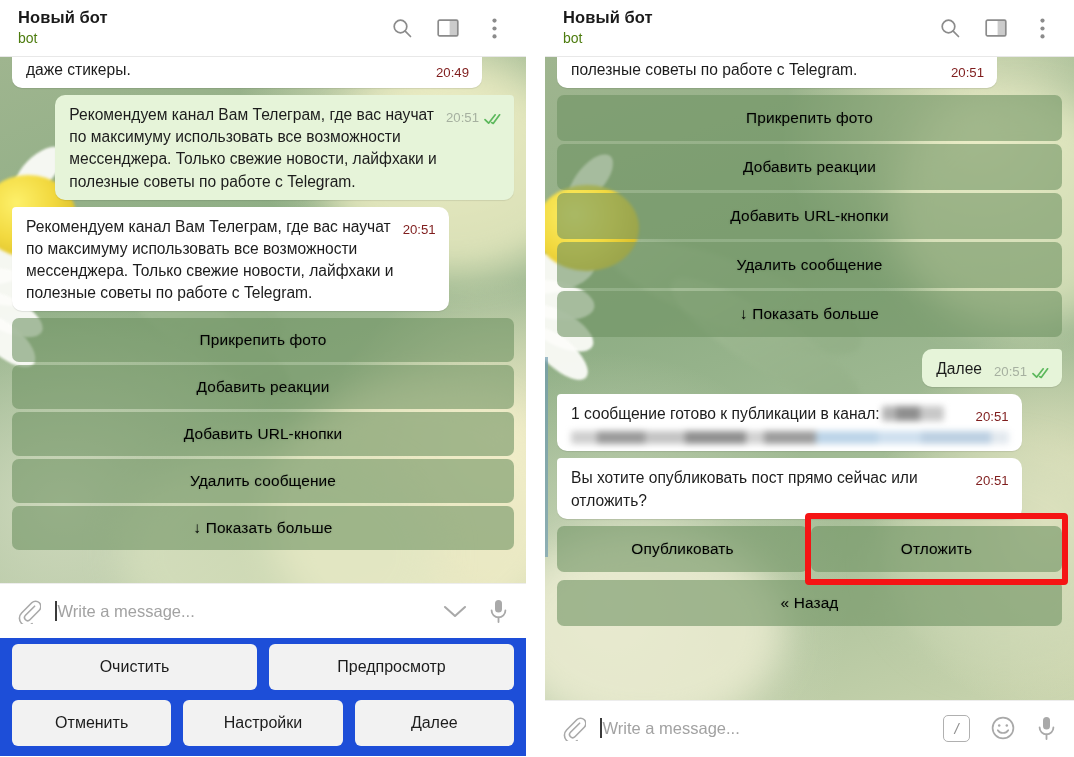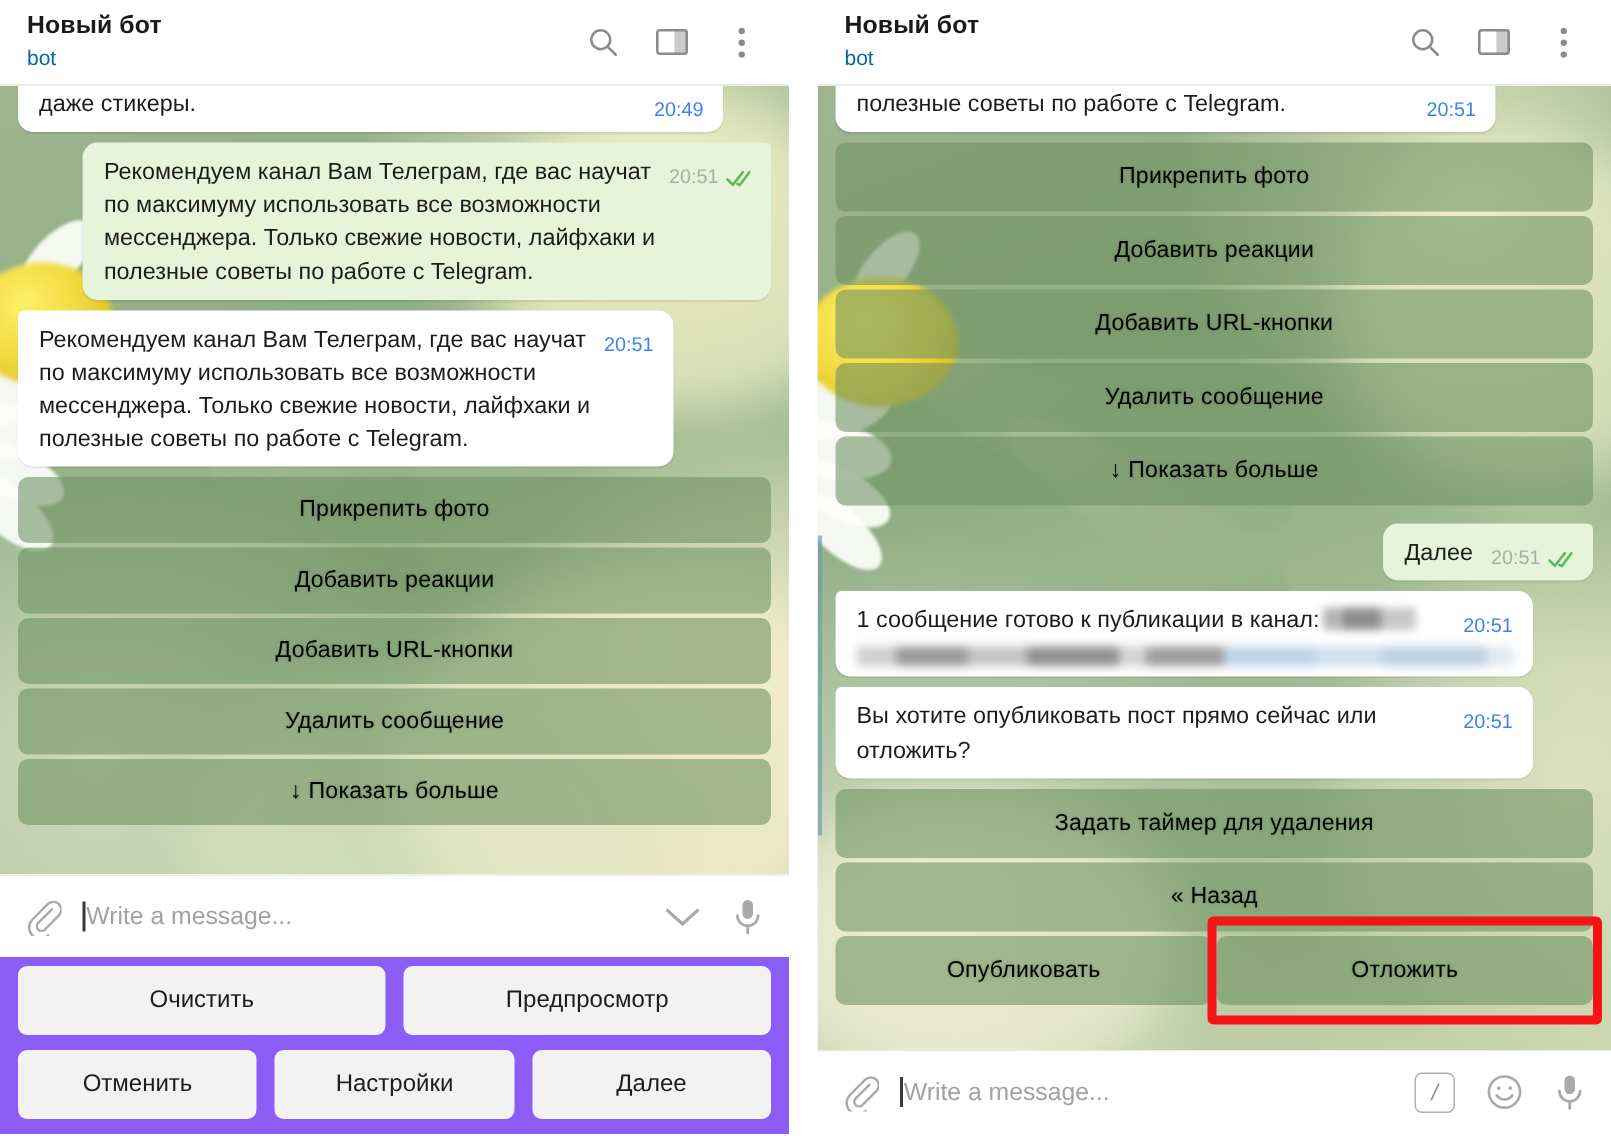--- a/index.html
+++ b/index.html
@@ -18,21 +18,21 @@
 
   
   .chat-header {
     position: relative; height: 57px; background: #ffffff;
     border-bottom: 1px solid #e8e8e8;
     display: flex; align-items: center; padding: 0 14px 0 18px;
     z-index: 6;
   }
   .hdr-titles { flex: 1; display: flex; flex-direction: column; justify-content: center; }
   .hdr-title { font-size: 16.5px; font-weight: bold; color: #1a1a1a; line-height: 1.2; letter-spacing: .1px; }
-  .hdr-sub   { font-size: 14px; color: #0369a1; line-height: 1.35; margin-top: 1px; }
+  .hdr-sub   { font-size: 14px; color: #4d7c0f; line-height: 1.35; margin-top: 1px; }
   .hdr-icons { display: flex; align-items: center; gap: 22px; padding-right: 6px; }
   .hdr-ico { width: 24px; height: 24px; color: #8b8b8b; display: flex; align-items: center; justify-content: center; cursor: pointer; }
   .hdr-ico svg { display: block; }
 
   
   .chat-area { position: relative; overflow: hidden; }
   .panel-left  .chat-area { height: 526px; }
   .panel-right .chat-area { height: 643px; }
 
   .wallpaper { position: absolute; inset: 0; overflow: hidden; }
@@ -90,21 +90,21 @@
     box-shadow: 0 1px 1px rgba(0,0,0,.09);
     max-width: 92%;
   }
   .bubble.in  { background: #ffffff; border-top-left-radius: 4px; }
   .bubble.out { background: #e6f4d9; border-top-right-radius: 4px; }
   .bubble.clipped { border-top-left-radius: 0; border-top-right-radius: 0; padding-top: 2px; }
   .btext { white-space: pre-line; }
   .meta { float: right; display: inline-flex; align-items: center; gap: 5px;
           margin: 2px 0 0 12px; position: relative; top: 3px; }
   .time { font-size: 13.2px; color: #a6b0a0; white-space: nowrap; }
-  .bubble.in .time { color: #3b82f6; }
+  .bubble.in .time { color: #7f1d1d; }
   .ticks { color: #5cb85c; display: inline-flex; }
   .ticks svg { display: block; }
 
   .blur-line { height: 13px; border-radius: 2px; margin-top: 6px; filter: blur(3.2px);
     background: linear-gradient(90deg,
       #cfcfcf 0 6%, #9a9a9a 6% 17%, #c4c4c4 17% 26%, #8f8f8f 26% 40%,
       #d2d2d2 40% 44%, #9c9c9c 44% 56%, #bcd4e8 56% 70%, #cfe0ef 70% 80%,
       #bcd0e2 80% 96%, #e3e9ef 96% 100%); }
   .blur-word { display: inline-block; width: 62px; height: 15px; vertical-align: -2px;
     border-radius: 2px; filter: blur(3px); margin-left: 2px;
@@ -135,21 +135,21 @@
   .cmp-ico { color: #a9a9a9; display: flex; align-items: center; justify-content: center; cursor: pointer; }
   .cmp-input { flex: 1; display: flex; align-items: center; position: relative; height: 100%; text-align: right; }
   .caret { width: 1.5px; height: 20px; background: #3a3a3a; margin-right: 1px; }
   .ph { font-size: 16.5px; color: #a2a2a2; }
   .cmp-right { display: flex; align-items: center; gap: 20px; }
   .slash-btn { width: 27px; height: 27px; border: 1.8px solid #b0b0b0; border-radius: 5px;
                display: flex; align-items: center; justify-content: center;
                color: #8e8e8e; font-size: 15px; font-style: italic; cursor: pointer; }
 
   
-  .rkb { position: relative; z-index: 5; background: #8b5cf6; padding: 6px 12px 10px; }
+  .rkb { position: relative; z-index: 5; background: #1d4ed8; padding: 6px 12px 10px; }
   .rkb-row { display: flex; gap: 12px; margin-bottom: 10px; }
   .rkb-row:last-child { margin-bottom: 0; }
   .rkb-btn { flex: 1; height: 46px; background: #f2f2f2; border-radius: 6px;
              display: flex; align-items: center; justify-content: center;
              font-size: 16px; color: #1c1c1c; cursor: pointer; }
 
   
   .edge-scroll { position: absolute; left: 0; top: 300px; width: 3px; height: 200px;
                  background: #6d9ab0; opacity: .65; z-index: 3; }
   .panel-divider { position: absolute; left: 526px; top: 0; width: 19px; height: 757px; background: #fff; z-index: 9; }
@@ -414,32 +414,29 @@
             <span class="meta">
               <span class="time">20:51</span>
             </span>
             <span class="btext">Вы хотите опубликовать пост прямо сейчас или
 отложить?</span>
           </div>
         </div>
       </div>
 
       <div class="ikb" style="margin-top:4px">
-        <div class="ikb-row">
-          <div class="ikb-btn tall">Задать таймер для удаления</div>
-        </div>
-        <div class="ikb-row">
-          <div class="ikb-btn tall">« Назад</div>
-        </div>
         <div class="ikb-row" style="margin-bottom:8px">
           <div class="ikb-btn tall">Опубликовать</div>
           <div class="hl-wrap">
             <div class="ikb-btn tall">Отложить</div>
             <div class="hl-box"></div>
           </div>
+        </div>
+        <div class="ikb-row">
+          <div class="ikb-btn tall">« Назад</div>
         </div>
       </div>
     </div>
 
     <div class="composer">
       <div class="cmp-ico">
         <svg width="25" height="25" viewBox="0 0 25 25" fill="none" stroke="currentColor" stroke-width="1.6" stroke-linecap="round">
           <path d="M18.6 7.2 9.5 16.3a3.1 3.1 0 0 0 4.4 4.4l9.4-9.4a5.3 5.3 0 0 0-7.5-7.5L5.6 14a7.4 7.4 0 0 0 10.5 10.5"></path>
         </svg>
       </div>

